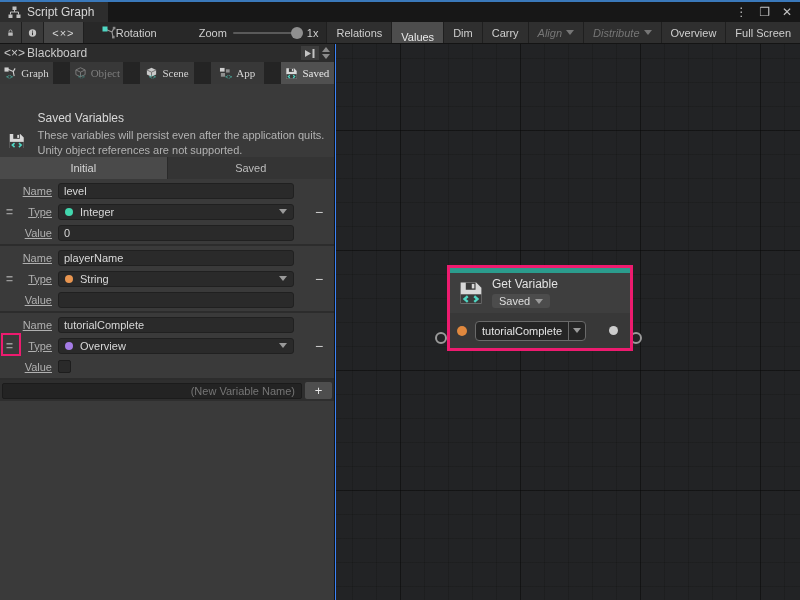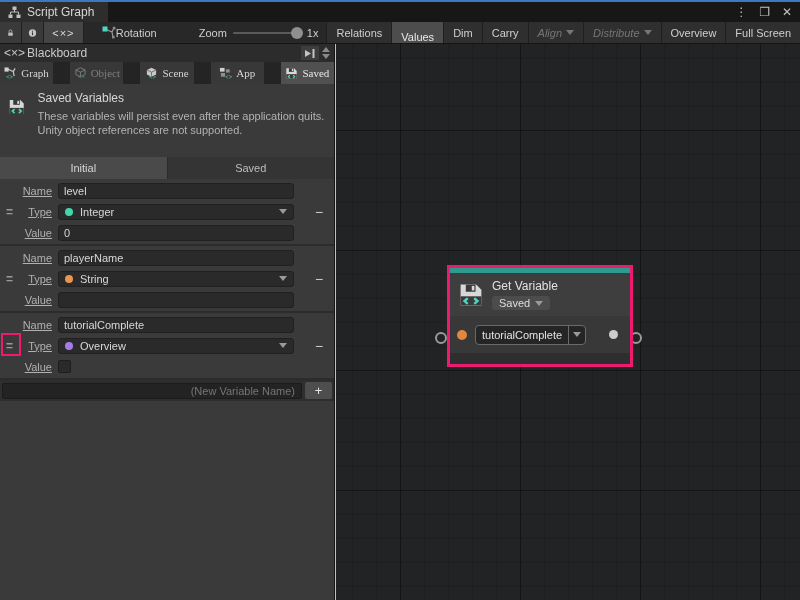--- a/index.html
+++ b/index.html
@@ -1,18 +1,18 @@
 <!DOCTYPE html>
 <html><head>
 <meta charset="utf-8">
 <style>
   * { margin:0; padding:0; box-sizing:border-box; }
   html,body { width:800px; height:600px; overflow:hidden; background:#1b1b1b;
               font-family:"Liberation Sans", sans-serif; }
-  .app { position:relative; width:800px; height:600px; background:#c4b5fd; }
+  .app { position:relative; width:800px; height:600px; background:#3b82f6; }
 
   
   .focus-line { position:absolute; left:0; top:0; width:800px; height:2px; background:#3a79bb; }
 
   
   .tabbar { position:absolute; left:0; top:2px; width:800px; height:20px; background:#171717;
             display:flex; align-items:stretch; }
   .win-tab { display:flex; align-items:center; gap:6px; padding:0 14px 0 8px; background:#2d2d2d;
              color:#d6d6d6; font-size:12px; }
   .win-controls { margin-left:auto; display:flex; align-items:center; gap:12px; padding-right:8px;
@@ -52,21 +52,21 @@
             border-bottom:5px solid #8a8a8a; }
   .tri-dn { width:0;height:0;border-left:4px solid transparent;border-right:4px solid transparent;
             border-top:5px solid #8a8a8a; }
 
   .bb-tabs { height:22px; display:flex; background:#242424; gap:17px; flex:0 0 auto;font-family:Liberation Serif, serif; }
   .bb-tab { flex:1; background:#383838; display:flex; align-items:center; justify-content:center;
             gap:4px; color:#d4d4d4; font-size:11px; }
   .bb-tab.active { background:#505050; color:#e6e6e6; }
   .bb-tab.disabled { color:#7e7e7e; }
 
-  .bb-info { flex:0 0 73px; display:flex; padding:7px 8px 0 8px; gap:12px; background:#3a3a3a; }
+  .bb-info { flex:0 0 73px; display:flex; padding:7px 8px 0 8px; gap:12px; background:#3a3a3a;align-items:flex-end; }
   .bb-info .txt { font-size:11px; color:#b2b2b2; line-height:1.3; }
   .bb-info .title { font-size:12px; color:#d8d8d8; margin-bottom:2px; }
 
   .bb-subtabs { height:22px; display:flex; background:#2a2a2a; gap:1px; flex:0 0 auto; }
   .bb-subtab { flex:1; display:flex; align-items:center; justify-content:center; font-size:11px; }
   .bb-subtab.active { background:#4a4a4a; color:#d6d6d6; }
   .bb-subtab.idle { background:#343434; color:#bdbdbd; }
 
   .var-rows { flex:1; display:flex; flex-direction:column; }
   .var-row { padding:3px 0; border-bottom:2px solid #2c2c2c; }
@@ -99,21 +99,21 @@
            background-color:#222325;
            background-image:
              linear-gradient(90deg, rgba(10,10,10,.5) 1px, transparent 1px),
              linear-gradient(180deg, rgba(10,10,10,.5) 1px, transparent 1px),
              linear-gradient(90deg, rgba(10,10,10,.18) 1px, transparent 1px),
              linear-gradient(180deg, rgba(10,10,10,.18) 1px, transparent 1px);
            background-size:120px 120px,120px 120px,24px 24px,24px 24px;
            background-position:64px 0,0 86px,16px 0,0 14px; }
 
   .node-wrap { position:absolute; left:111px; top:221px; width:186px; height:102px; }
-  .node { position:absolute; left:0; top:0; width:186px; height:102px; border:3px solid #ed1b6f;
+  .node { position:absolute; left:0; top:0; width:186px; height:86px; border:3px solid #ed1b6f;
           display:flex; flex-direction:column; }
   .node-accent { height:5px; background:#2b9c8d; }
   .node-header { height:43px; background:#3e3e3e; display:flex; align-items:center; gap:8px; padding:0 8px; }
   .node-header .meta { display:flex; flex-direction:column; gap:3px; }
   .node-title { color:#e2e2e2; font-size:12px; }
   .scope-btn { align-self:flex-start; background:#4c4c4c; border-radius:3px; padding:1px 7px;
                color:#dedede; font-size:11px; display:flex; align-items:center; gap:5px; }
   .node-ports { height:37px; background:#383838; display:flex; align-items:center; }
   .port-orange { width:10px; height:10px; border-radius:50%; background:#e0883e; margin-left:7px; }
   .var-dd { margin-left:8px; height:20px; background:#252525; border:1px solid #6a6a6a; border-radius:4px;

